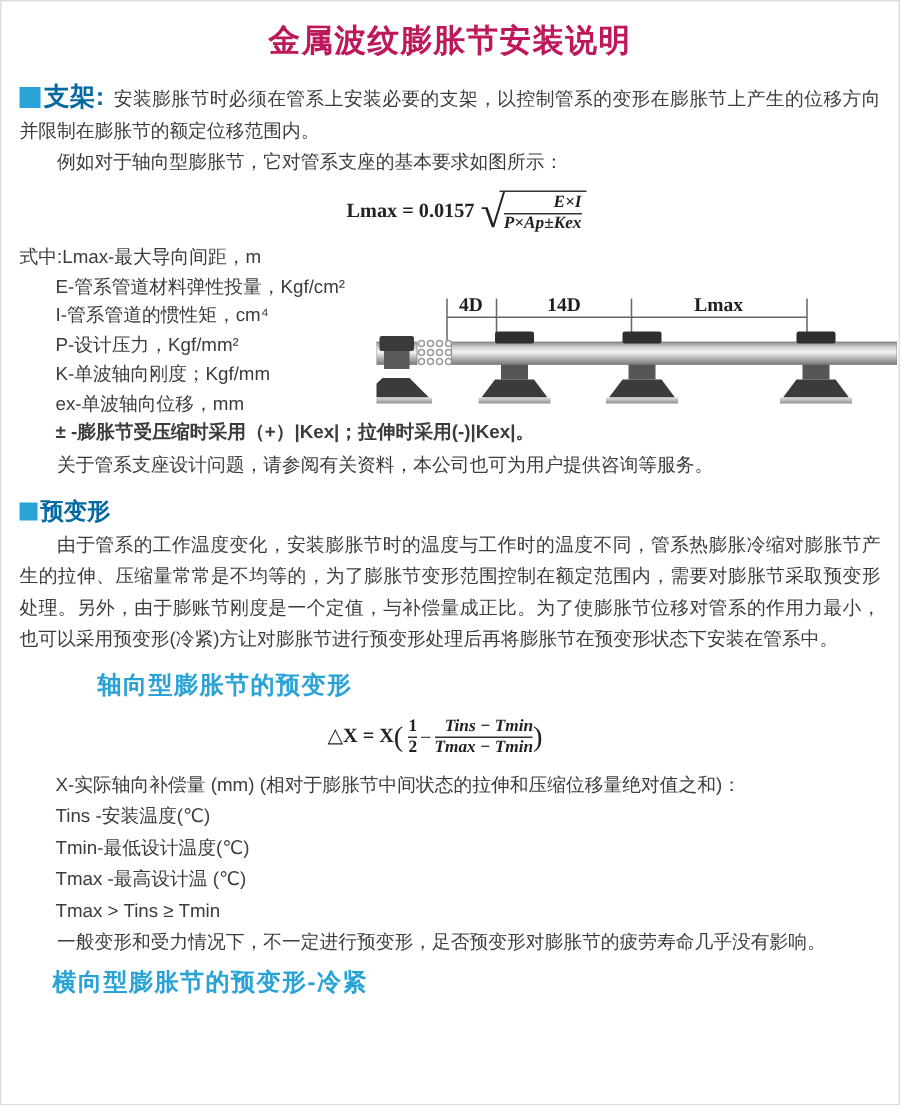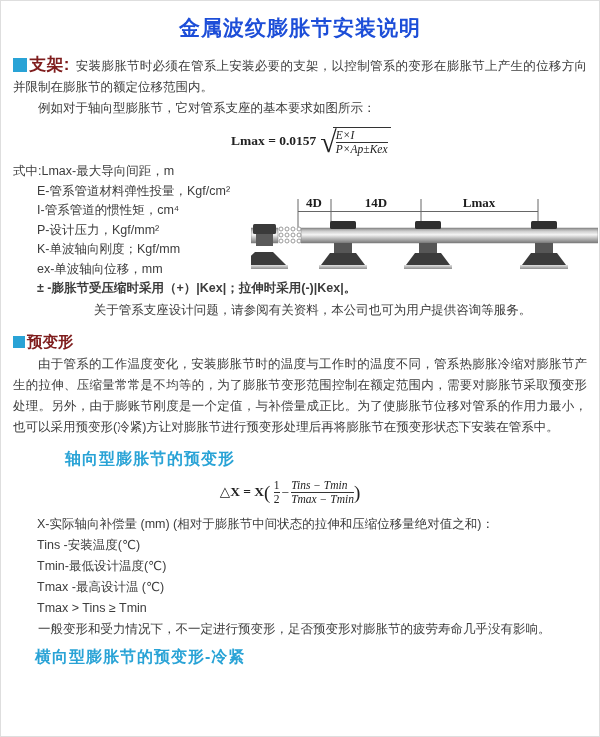--- a/index.html
+++ b/index.html
@@ -5,60 +5,60 @@
   * { margin:0; padding:0; box-sizing:border-box; }
   html,body { background:#fff; }
   .page {
     width:600px; height:737px; position:relative; overflow:hidden;
     background:#fff; border:1px solid #dedede;
     font-family:"Liberation Sans","DejaVu Sans",sans-serif;
     color:#3c3c3c; font-size:12.5px; line-height:21px;
   }
   .content { padding:0 12px; }
   .doc-title {
-    text-align:center; font-size:21px; font-weight:bold; color:#1d4ed8;
+    text-align:center; font-size:21px; font-weight:bold; color:#be185d;
     padding-top:14px; letter-spacing:1px; line-height:26px;
   }
   .para { text-align:justify; }
   .para-indent { text-indent:2em; text-align:justify; }
   .support-para { margin-top:13px; }
   .marker-square {
     display:inline-block; width:14px; height:14px; background:#29a3d6;
     vertical-align:-2px; margin-right:2px;
   }
   .marker-square.small { width:12px; height:12px; vertical-align:-1px; }
-  .marker-text { color:#7f1d1d; font-size:17px; font-weight:bold; margin-right:6px; }
+  .marker-text { color:#0369a1; font-size:17px; font-weight:bold; margin-right:6px; }
   .section-head { margin-top:10px; }
   .section-head .marker-text { font-size:15.5px; }
   .sub-head {
     color:#29a3d6; font-size:16px; font-weight:bold; letter-spacing:1px;
     margin-top:8px; margin-bottom:4px;
   }
   .sub-head.axial { margin-left:52px; margin-top:10px; }
   .sub-head.lateral { margin-left:22px; margin-top:6px; }
 
   
   .formula { font-family:"Liberation Serif","DejaVu Serif",serif; color:#222; }
   .formula-1 { margin:8px 0 6px 218px; font-size:13.5px; font-weight:bold; }
-  .frac { display:inline-block; text-align:left; vertical-align:middle; font-size:11.5px; line-height:13px; font-style:italic; font-weight:normal; }
+  .frac { display:inline-block; text-align:right; vertical-align:middle; font-size:11.5px; line-height:13px; font-style:italic; font-weight:bold; }
   .frac .den { border-top:1px solid #333; display:block; }
   .frac .num { display:block; }
   .radical { font-size:30px; font-weight:normal; vertical-align:middle; margin:0 -4px 0 4px; line-height:20px; }
   .radicand { display:inline-block; border-top:1.3px solid #333; vertical-align:middle; padding:1px 3px 0 3px; }
   .formula-2 { text-align:center; margin:10px 0 8px -20px; font-size:13.5px; font-weight:bold; }
   .paren { font-size:19px; font-weight:normal; vertical-align:middle; }
   .op { font-weight:normal; vertical-align:middle; margin:0 2px; }
   .upright { font-style:normal; }
 
   
   .defs { margin-top:4px; width:300px; }
   .defs .def-line { padding-left:24px; line-height:19.5px; }
   .defs .def-line.first { padding-left:0; }
   .defs .def-line.wide { width:576px;font-weight:bold; }
-  .note-line { text-indent:2em; margin-top:1px;text-align:center; }
+  .note-line { text-indent:2em; margin-top:1px; }
 
   .indent-line { padding-left:24px; }
 
   
   .diagram { position:absolute; left:250px; top:191px; width:347px; height:106px; }
 </style>
 </head>
 <body>
 
 <div class="page">

